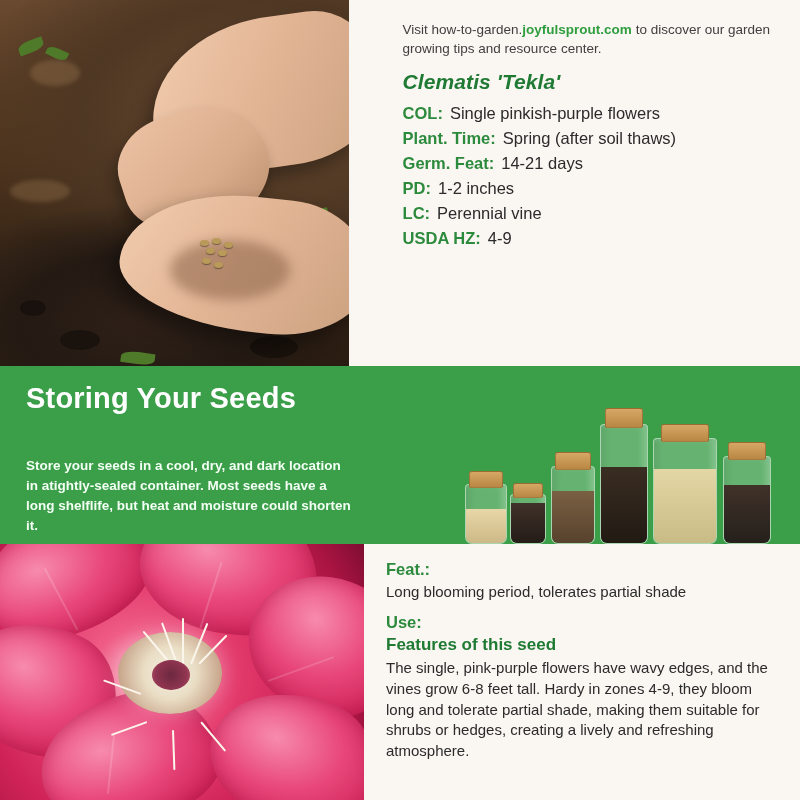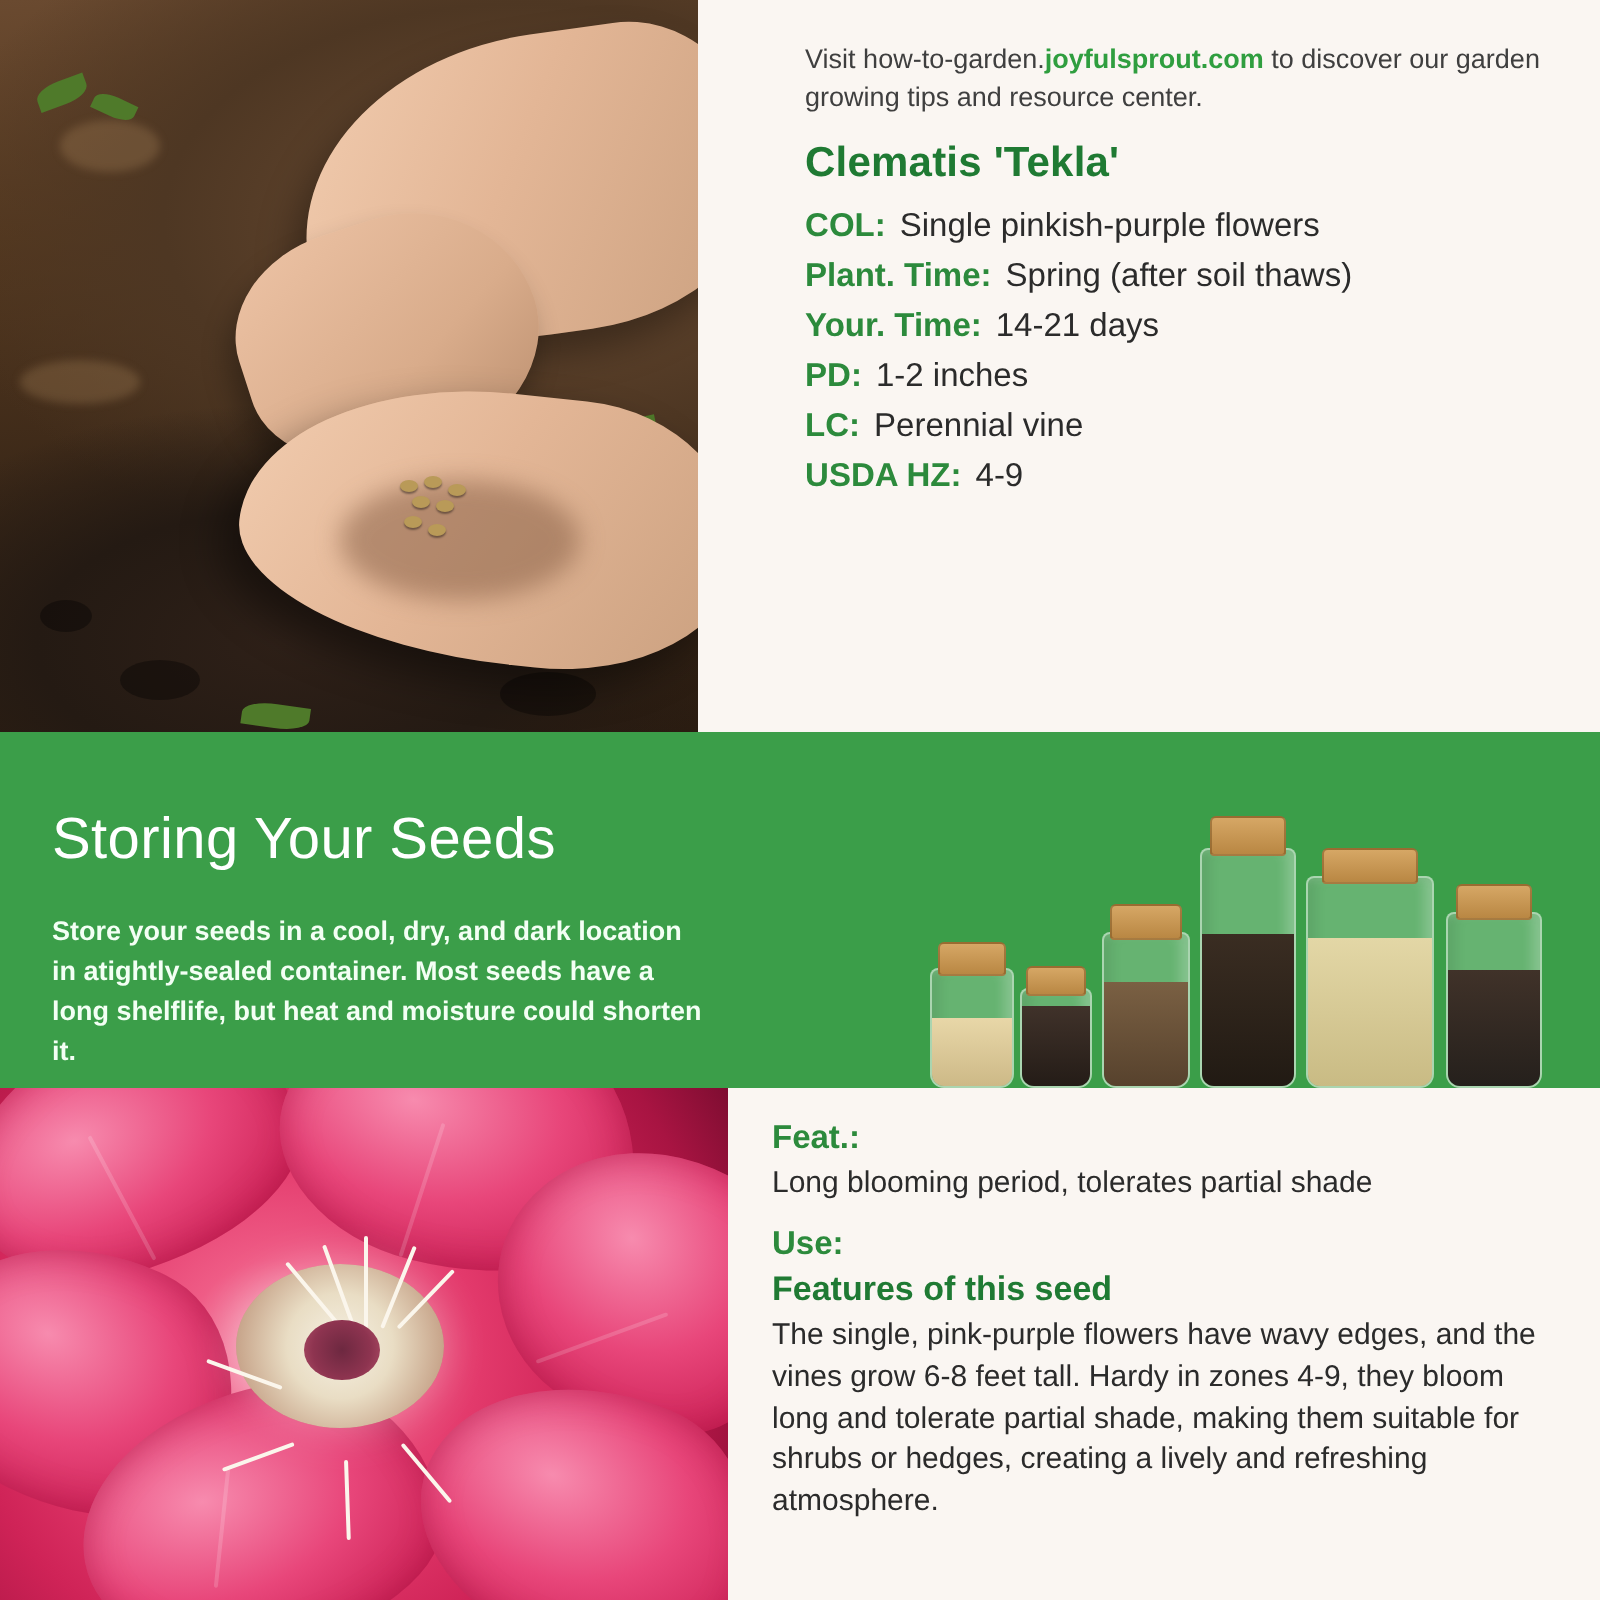--- a/index.html
+++ b/index.html
@@ -127,20 +127,21 @@
   .visit-line .brand {
     color: #2f9e3f;
     font-weight: 700;
   }
   .plant-title {
     font-size: 21px;
     font-weight: 700;
     color: #1f7a33;
     margin: 0 0 10px 0;
     letter-spacing: 0.1px;
+    font-style: italic;
   }
   .spec-row {
     display: flex;
     align-items: baseline;
     gap: 7px;
     margin-bottom: 6px;
     text-align: center;
   }
   .spec-label {
     font-size: 16.5px;
@@ -156,23 +157,23 @@
   
   .band {
     position: absolute;
     left: 0; top: 366px;
     width: 800px; height: 178px;
     background: #3b9e49;
     overflow: hidden;
   }
   .band-title {
     position: absolute;
-    left: 26px; top: 38px;
+    left: 26px; top: 16px;
     font-size: 29px;
-    font-weight: 400;
+    font-weight: 700;
     color: #ffffff;
     margin: 0;
     letter-spacing: 0.2px;
   }
   .band-text {
     position: absolute;
     left: 26px; top: 76px;
     width: 330px;
     font-size: 13.5px;
     line-height: 1.5;
@@ -337,21 +338,21 @@
 
       <div class="spec-row">
         <span class="spec-label">COL:</span>
         <span class="spec-value">Single pinkish-purple flowers</span>
       </div>
       <div class="spec-row">
         <span class="spec-label">Plant. Time:</span>
         <span class="spec-value">Spring (after soil thaws)</span>
       </div>
       <div class="spec-row">
-        <span class="spec-label">Your. Time:</span>
+        <span class="spec-label">Germ. Feat:</span>
         <span class="spec-value">14-21 days</span>
       </div>
       <div class="spec-row">
         <span class="spec-label">PD:</span>
         <span class="spec-value">1-2 inches</span>
       </div>
       <div class="spec-row">
         <span class="spec-label">LC:</span>
         <span class="spec-value">Perennial vine</span>
       </div>

